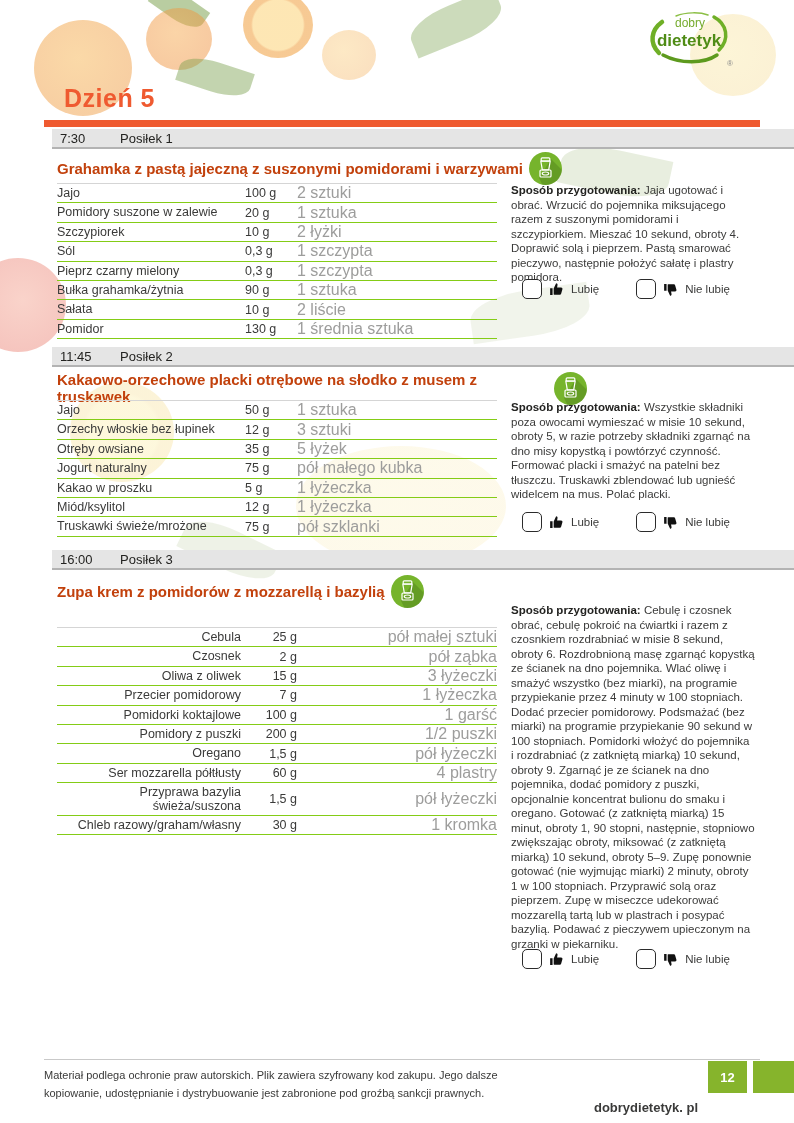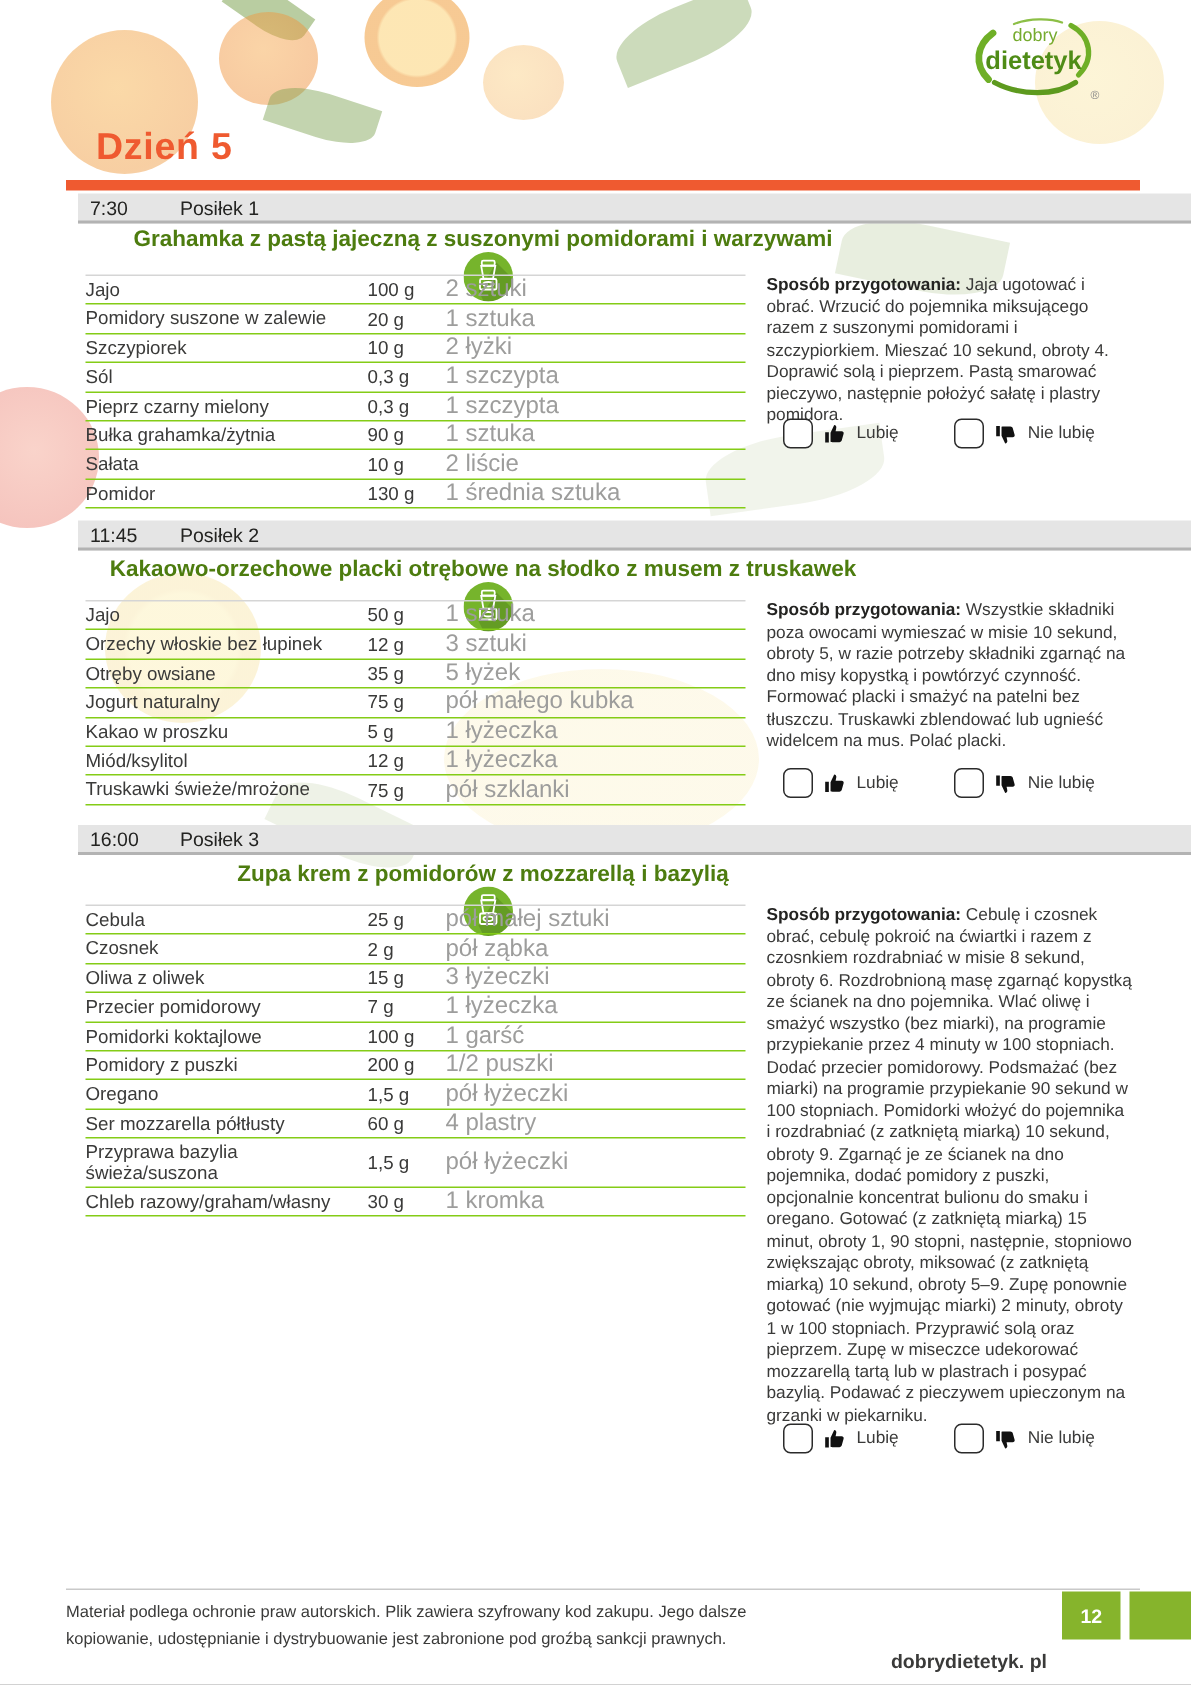--- a/index.html
+++ b/index.html
@@ -28,27 +28,27 @@
     background:#e5e5e5; border-bottom:2px solid #b3b3b3;
     display:flex; align-items:center; font-size:13px; color:#232321;
   }
   .mh-time{ margin-left:8px; width:60px; }
   .mh-name{ flex:1; }
   .mh-pct{ margin-right:8px; color:#7a7a7a; }
   .m0h{ top:129px; } .m1h{ top:347px; } .m2h{ top:550px; }
   
   .meal-title{
     position:absolute; left:57px; width:530px; height:34px; z-index:2;
-    display:flex; align-items:center; font-size:15px; font-weight:bold; color:#4d7c0f;flex-direction:column;
+    display:flex; align-items:center; font-size:15px; font-weight:bold; color:#c2410c;
   }
   .meal-title .blender{ margin-left:6px; flex:0 0 auto; }
   .t0{ top:151px; } .t1{ top:371px; } .t2{ top:574px; }
   
   .ing-table{ position:absolute; left:57px; width:440px; z-index:2; border-top:1px solid #d5d5d5; }
-  .tb0{ top:183px; } .tb1{ top:400px; } .tb2{ top:603px; }
+  .tb0{ top:183px; } .tb1{ top:400px; } .tb2{ top:627px;text-align:right; }
   .ing-row{
     display:flex; align-items:center; height:19.4px;
     border-bottom:1px solid #84cc16; font-size:12.5px;
   }
   .ing-row.tall{ height:32.5px; }
   .ing-name{ width:188px; padding-right:4px; line-height:1.15; }
   .ing-amt{ width:52px; }
   .ing-meas{ flex:1; font-size:16px; color:#9d9d9c; }
   
   .prep{

